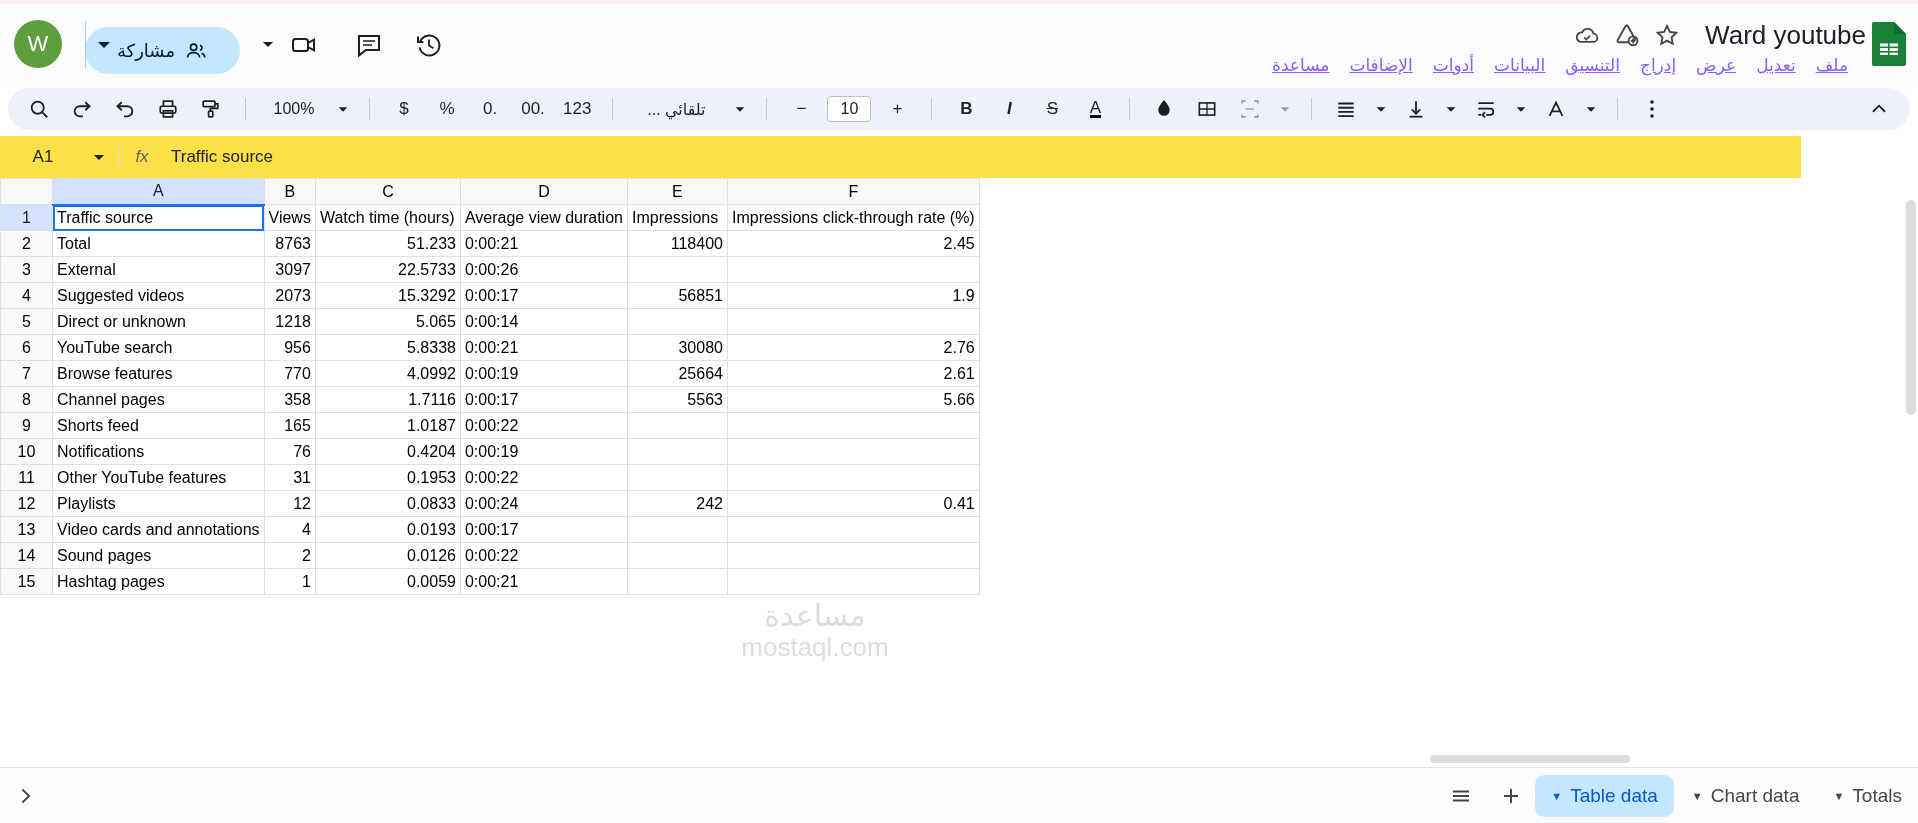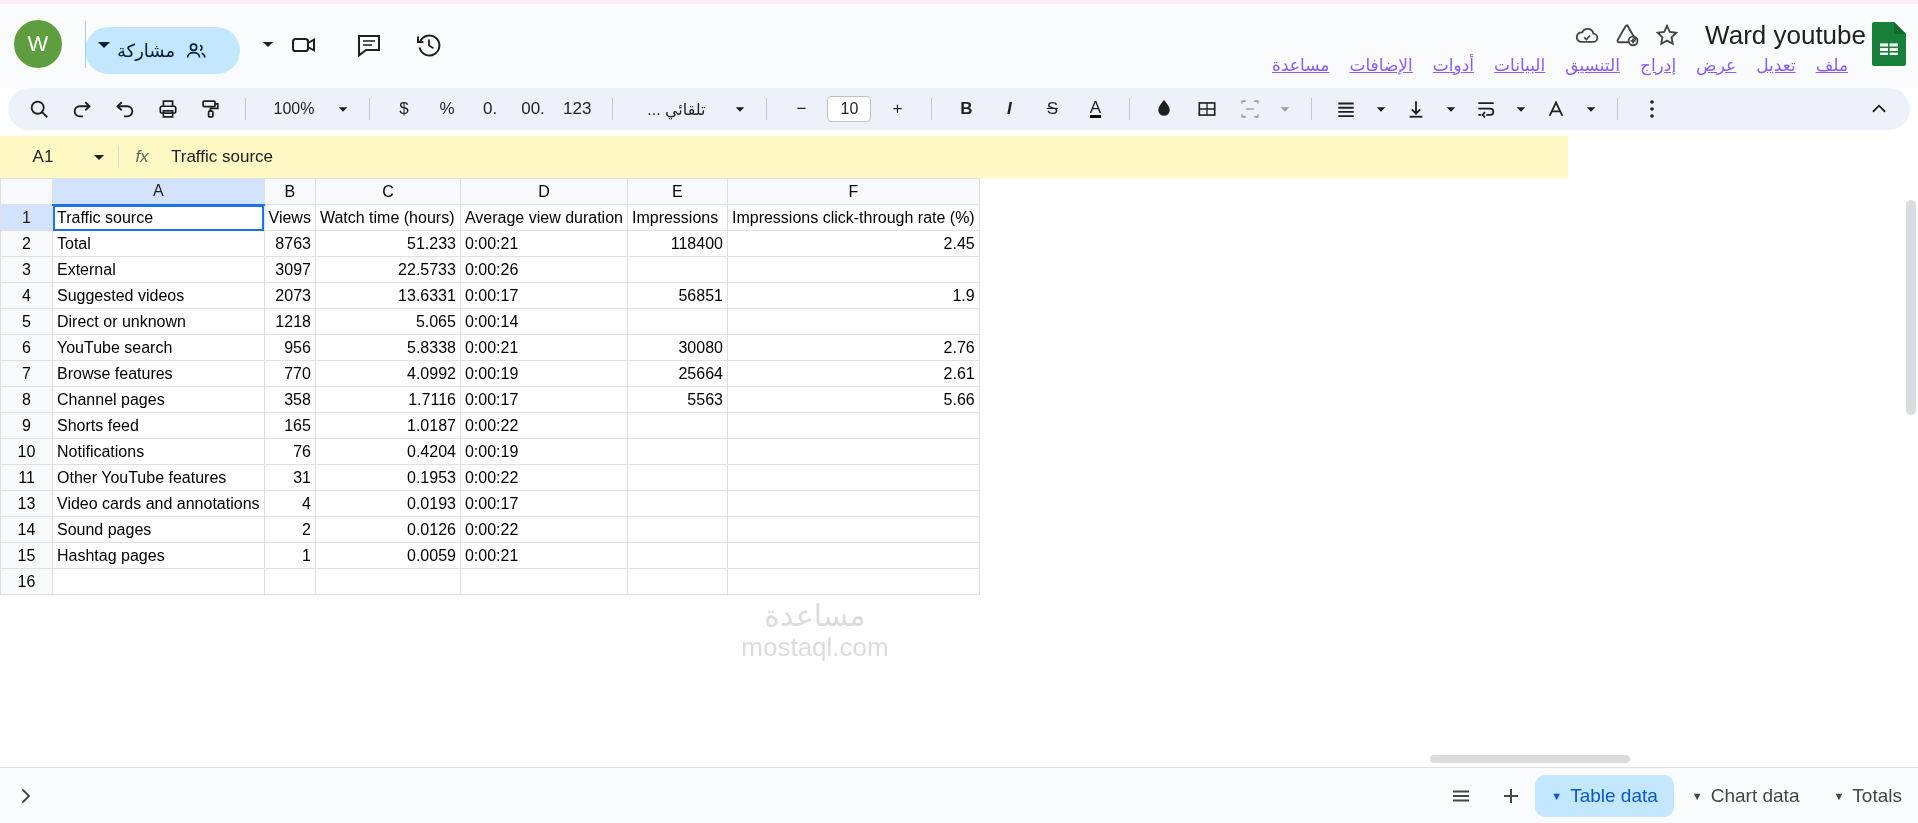--- a/index.html
+++ b/index.html
@@ -110,22 +110,22 @@
     display:flex; align-items:center; justify-content:center;
   }
   .tb-text { font-size: 17px; }
   .tb-text.b { font-weight: bold; }
   .tb-text.i { font-style: italic; font-weight: bold; }
   .tb-text.s { text-decoration: line-through; }
   .tb-text.ared { border-bottom: 3px solid #000; line-height: 15px; }
 
   
   .formulabar {
-    position: absolute; top: 136px; left: 0; width: 1568px; height: 42px;
-    background: #fef9c3; display: flex; flex-direction: row-reverse;
+    position: absolute; top: 136px; left: 0; width: 1801px; height: 42px;
+    background: #fde047; display: flex; flex-direction: row-reverse;
     align-items: center;
   }
   .namebox {
     width: 86px; height: 42px; display: flex; align-items: center;
     justify-content: center; font-size: 17px; color: #1f1f1f;
     direction: ltr;
   }
   .namebox-caret { width: 26px; display:flex; align-items:center; justify-content:center; }
   .fx-sep { width: 1px; height: 22px; background: #dadce0; margin: 0 6px; }
   .fx-label {
@@ -567,21 +567,21 @@
         <td class="num">3097</td>
         <td class="num">22.5733</td>
         <td class="txt">0:00:26</td>
         <td class="num"></td>
         <td class="num"></td>
       </tr>
       <tr>
         <td class="rowhdr">4</td>
         <td class="txt">Suggested videos</td>
         <td class="num">2073</td>
-        <td class="num">13.6331</td>
+        <td class="num">15.3292</td>
         <td class="txt">0:00:17</td>
         <td class="num">56851</td>
         <td class="num">1.9</td>
       </tr>
       <tr>
         <td class="rowhdr">5</td>
         <td class="txt">Direct or unknown</td>
         <td class="num">1218</td>
         <td class="num">5.065</td>
         <td class="txt">0:00:14</td>
@@ -636,20 +636,29 @@
       <tr>
         <td class="rowhdr">11</td>
         <td class="txt">Other YouTube features</td>
         <td class="num">31</td>
         <td class="num">0.1953</td>
         <td class="txt">0:00:22</td>
         <td class="num"></td>
         <td class="num"></td>
       </tr>
       <tr>
+        <td class="rowhdr">12</td>
+        <td class="txt">Playlists</td>
+        <td class="num">12</td>
+        <td class="num">0.0833</td>
+        <td class="txt">0:00:24</td>
+        <td class="num">242</td>
+        <td class="num">0.41</td>
+      </tr>
+      <tr>
         <td class="rowhdr">13</td>
         <td class="txt">Video cards and annotations</td>
         <td class="num">4</td>
         <td class="num">0.0193</td>
         <td class="txt">0:00:17</td>
         <td class="num"></td>
         <td class="num"></td>
       </tr>
       <tr>
         <td class="rowhdr">14</td>
@@ -659,29 +668,20 @@
         <td class="txt">0:00:22</td>
         <td class="num"></td>
         <td class="num"></td>
       </tr>
       <tr>
         <td class="rowhdr">15</td>
         <td class="txt">Hashtag pages</td>
         <td class="num">1</td>
         <td class="num">0.0059</td>
         <td class="txt">0:00:21</td>
-        <td class="num"></td>
-        <td class="num"></td>
-      </tr>
-      <tr>
-        <td class="rowhdr">16</td>
-        <td class="txt"></td>
-        <td class="num"></td>
-        <td class="num"></td>
-        <td class="txt"></td>
         <td class="num"></td>
         <td class="num"></td>
       </tr>
     </tbody>
       </table>
   </div>
 
   <div class="watermark">
     <div class="wm-ar">مساعدة</div>
     <div class="wm-en">mostaql.com</div>

